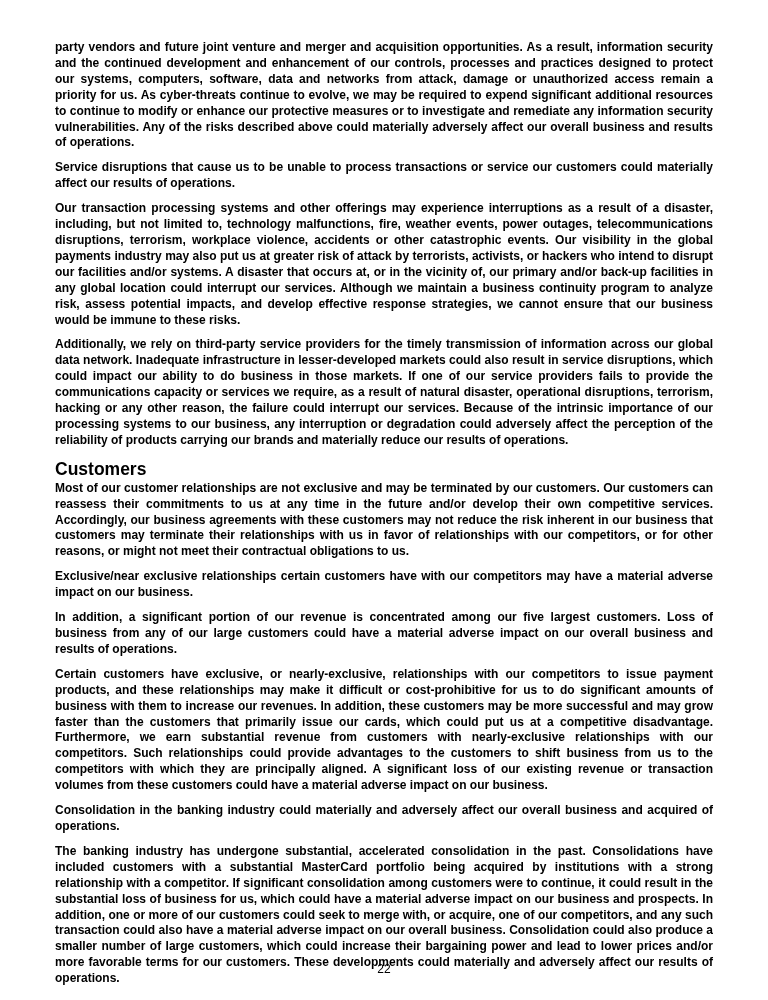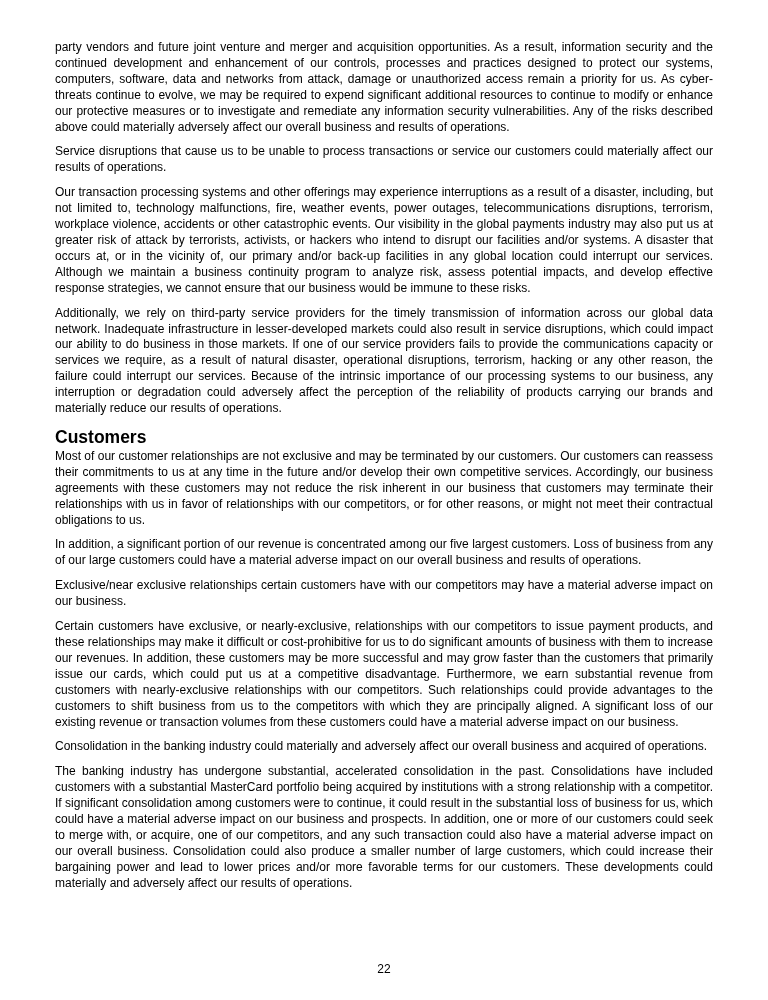--- a/index.html
+++ b/index.html
@@ -14,23 +14,24 @@
     overflow: hidden;
   }
   .page {
     padding: 40px 55px 0 55px;
   }
   .para {
     margin: 0 0 9px 0;
     font-size: 12px;
     line-height: 15.9px;
     text-align: justify;
+    font-weight: bold;
   }
   .para.bold {
-    font-weight: normal;
+    font-weight: bold;
   }
   .section-heading {
     font-size: 17.5px;
     font-weight: bold;
     margin: 4px 0 1px 0;
     line-height: 22px;
     text-align: left;
   }
   .page-number {
     position: absolute;
@@ -52,23 +53,23 @@
 
   <p class="para">Our transaction processing systems and other offerings may experience interruptions as a result of a disaster, including, but not limited to, technology malfunctions, fire, weather events, power outages, telecommunications disruptions, terrorism, workplace violence, accidents or other catastrophic events.  Our visibility in the global payments industry may also put us at greater risk of attack by terrorists, activists, or hackers who intend to disrupt our facilities and/or systems.  A disaster that occurs at, or in the vicinity of, our primary and/or back-up facilities in any global location could interrupt our services. Although we maintain a business continuity program to analyze risk, assess potential impacts, and develop effective response strategies, we cannot ensure that our business would be immune to these risks.</p>
 
   <p class="para">Additionally, we rely on third-party service providers for the timely transmission of information across our global data network. Inadequate infrastructure in lesser-developed markets could also result in service disruptions, which could impact our ability to do business in those markets.  If one of our service providers fails to provide the communications capacity or services we require, as a result of natural disaster, operational disruptions, terrorism, hacking or any other reason, the failure could interrupt our services.  Because of the intrinsic importance of our processing systems to our business, any interruption or degradation could adversely affect the perception of the reliability of products carrying our brands and materially reduce our results of operations.</p>
 
   <h1 class="section-heading">Customers</h1>
 
 
   <p class="para">Most of our customer relationships are not exclusive and may be terminated by our customers.  Our customers can reassess their commitments to us at any time in the future and/or develop their own competitive services.  Accordingly, our business agreements with these customers may not reduce the risk inherent in our business that customers may terminate their relationships with us in favor of relationships with our competitors, or for other reasons, or might not meet their contractual obligations to us.</p>
 
+  <p class="para bold">Exclusive/near exclusive relationships certain customers have with our competitors may have a material adverse impact on our business.</p>
+
   <p class="para">In addition, a significant portion of our revenue is concentrated among our five largest customers.  Loss of business from any of our large customers could have a material adverse impact on our overall business and results of operations.</p>
-
-  <p class="para bold">Exclusive/near exclusive relationships certain customers have with our competitors may have a material adverse impact on our business.</p>
 
   <p class="para">Certain customers have exclusive, or nearly-exclusive, relationships with our competitors to issue payment products, and these relationships may make it difficult or cost-prohibitive for us to do significant amounts of business with them to increase our revenues.  In addition, these customers may be more successful and may grow faster than the customers that primarily issue our cards, which could put us at a competitive disadvantage.  Furthermore, we earn substantial revenue from customers with nearly-exclusive relationships with our competitors.  Such relationships could provide advantages to the customers to shift business from us to the competitors with which they are principally aligned.  A significant loss of our existing revenue or transaction volumes from these customers could have a material adverse impact on our business.</p>
 
   <p class="para bold">Consolidation in the banking industry could materially and adversely affect our overall business and acquired of operations.</p>
 
   <p class="para">The banking industry has undergone substantial, accelerated consolidation in the past.  Consolidations have included customers with a substantial MasterCard portfolio being acquired by institutions with a strong relationship with a competitor.  If significant consolidation among customers were to continue, it could result in the substantial loss of business for us, which could have a material adverse impact on our business and prospects.  In addition, one or more of our customers could seek to merge with, or acquire, one of our competitors, and any such transaction could also have a material adverse impact on our overall business. Consolidation could also produce a smaller number of large customers, which could increase their bargaining power and lead to lower prices and/or more favorable terms for our customers.  These developments could materially and adversely affect our results of operations.</p>
 
 </main>
 
 <div class="page-number">22</div>

